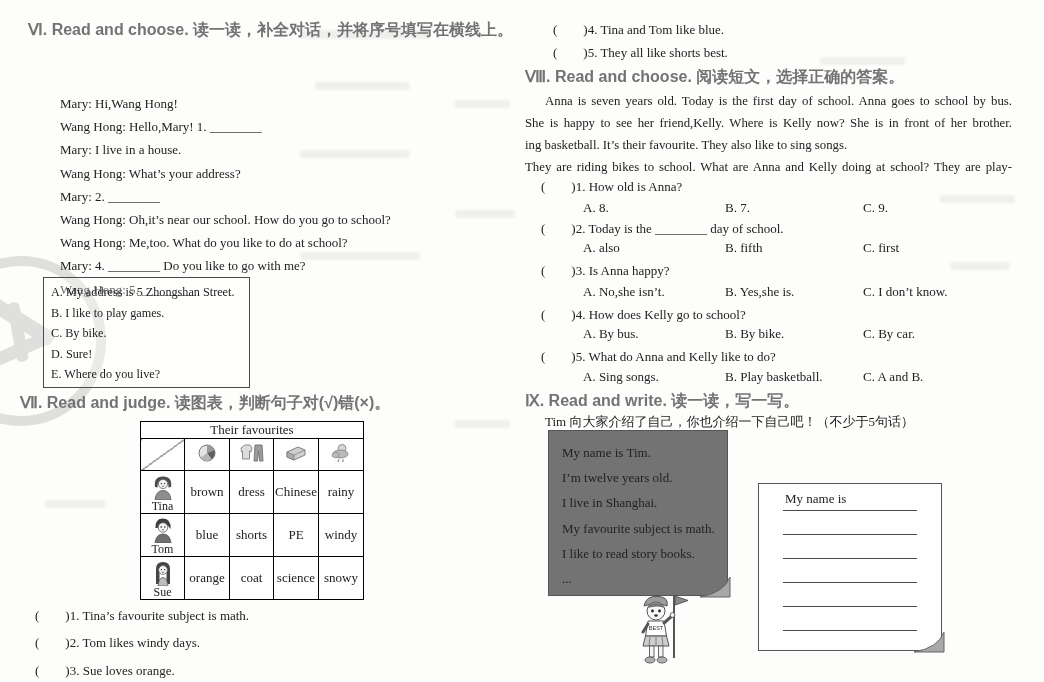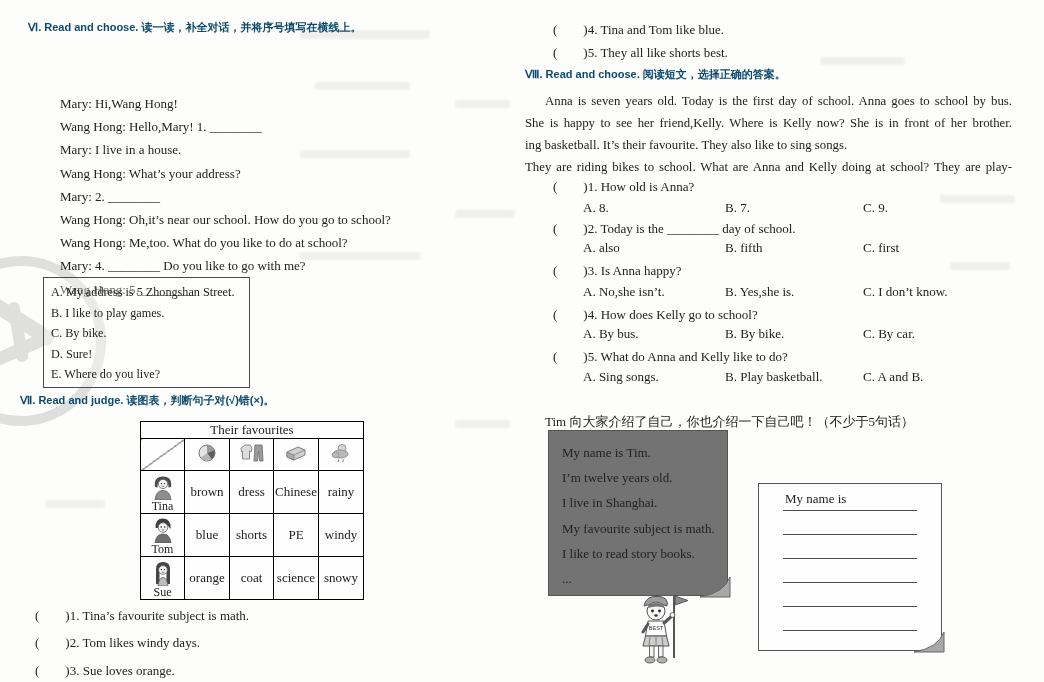--- a/index.html
+++ b/index.html
@@ -2,21 +2,21 @@
 <html><head>
 <meta charset="utf-8">
 <style>
   html,body{margin:0;padding:0;}
   body{width:1044px;height:682px;background:#ffffff;}
   .sheet{position:relative;width:1044px;height:682px;background:#fdfdfb;overflow:hidden;
          font-family:"Liberation Serif",serif;color:#222;}
   .abs{position:absolute;}
 
   
-  .heading{font-family:"Liberation Sans",sans-serif;font-weight:bold;font-size:11px;color:#0c4a6e;white-space:nowrap;}
+  .heading{font-family:"Liberation Sans",sans-serif;font-weight:bold;font-size:16px;color:#737373;white-space:nowrap;}
 
   
   .col-left{position:absolute;left:28px;top:0;width:414px;height:682px;}
   .dialogue{position:absolute;left:32px;top:48px;width:390px;margin-top:44px;}
   .dlg{font-size:13px;line-height:23.2px;white-space:nowrap;}
   .opt-box{position:absolute;left:15px;top:277px;width:198px;height:105px;border:1px solid #4a4a4a;padding:4px 0 0 7px;background:rgba(255,255,255,.35);}
   .opt{font-size:12.2px;line-height:20.6px;white-space:nowrap;}
 
   
   .fav{position:absolute;left:112px;top:421px;border-collapse:collapse;background:#fefefe;}
@@ -31,21 +31,21 @@
 
   .judge{position:absolute;left:7px;width:400px;font-size:13px;line-height:27.4px;white-space:nowrap;}
 
   
   .col-right{position:absolute;left:525px;top:0;width:500px;height:682px;}
   .jitem{position:absolute;left:28px;font-size:13px;white-space:nowrap;}
   .passage{position:absolute;left:0;top:90px;width:487px;}
   .pline{font-size:12.8px;line-height:22px;text-align:justify;text-align-last:justify;}
   .pline.first{text-indent:20px;}
   .pline.last{text-align-last:left;}
-  .stem{position:absolute;left:28px;font-size:13px;white-space:nowrap;}
+  .stem{position:absolute;left:16px;font-size:13px;white-space:nowrap;}
   .optrow{position:absolute;left:0;width:490px;height:18px;}
   .optrow span{position:absolute;font-size:13px;white-space:nowrap;}
   .oA{left:58px;} .oB{left:200px;} .oC{left:338px;}
   .prompt{position:absolute;left:20px;top:413px;font-size:13px;white-space:nowrap;}
 
   .tim-card{position:absolute;left:23px;top:430px;width:165px;height:155px;border:1.4px solid #555;
             padding:9px 0 0 13px;background:#737373;}
   .tim-card .tline{font-size:13px;line-height:25.2px;white-space:nowrap;}
   .write-card{position:absolute;left:233px;top:483px;width:182px;height:166px;border:1.4px solid #555;background:#fefefe;}
   .rule{margin:0 24px;height:23px;border-bottom:1px solid #4a4a4a;font-size:13px;line-height:30px;white-space:nowrap;}
@@ -269,20 +269,21 @@
       <span class="oC">C. By car.</span>
     </div>
 
     <div class="stem" style="top:348px;">(　　)5. What do Anna and Kelly like to do?</div>
     <div class="optrow" style="top:369px;">
       <span class="oA">A. Sing songs.</span>
       <span class="oB">B. Play basketball.</span>
       <span class="oC">C. A and B.</span>
     </div>
 
+    <div class="heading abs" style="left:0;top:391px;">Ⅸ. Read and write. 读一读，写一写。</div>
     <div class="prompt">Tim 向大家介绍了自己，你也介绍一下自己吧！（不少于5句话）</div>
 
     <div class="tim-card">
       <div class="tline">My name is Tim.</div>
       <div class="tline">I’m twelve years old.</div>
       <div class="tline">I live in Shanghai.</div>
       <div class="tline">My favourite subject is math.</div>
       <div class="tline">I like to read story books.</div>
       <div class="tline">...</div>
       <svg class="fold" width="32" height="30" viewBox="0 0 32 30">

